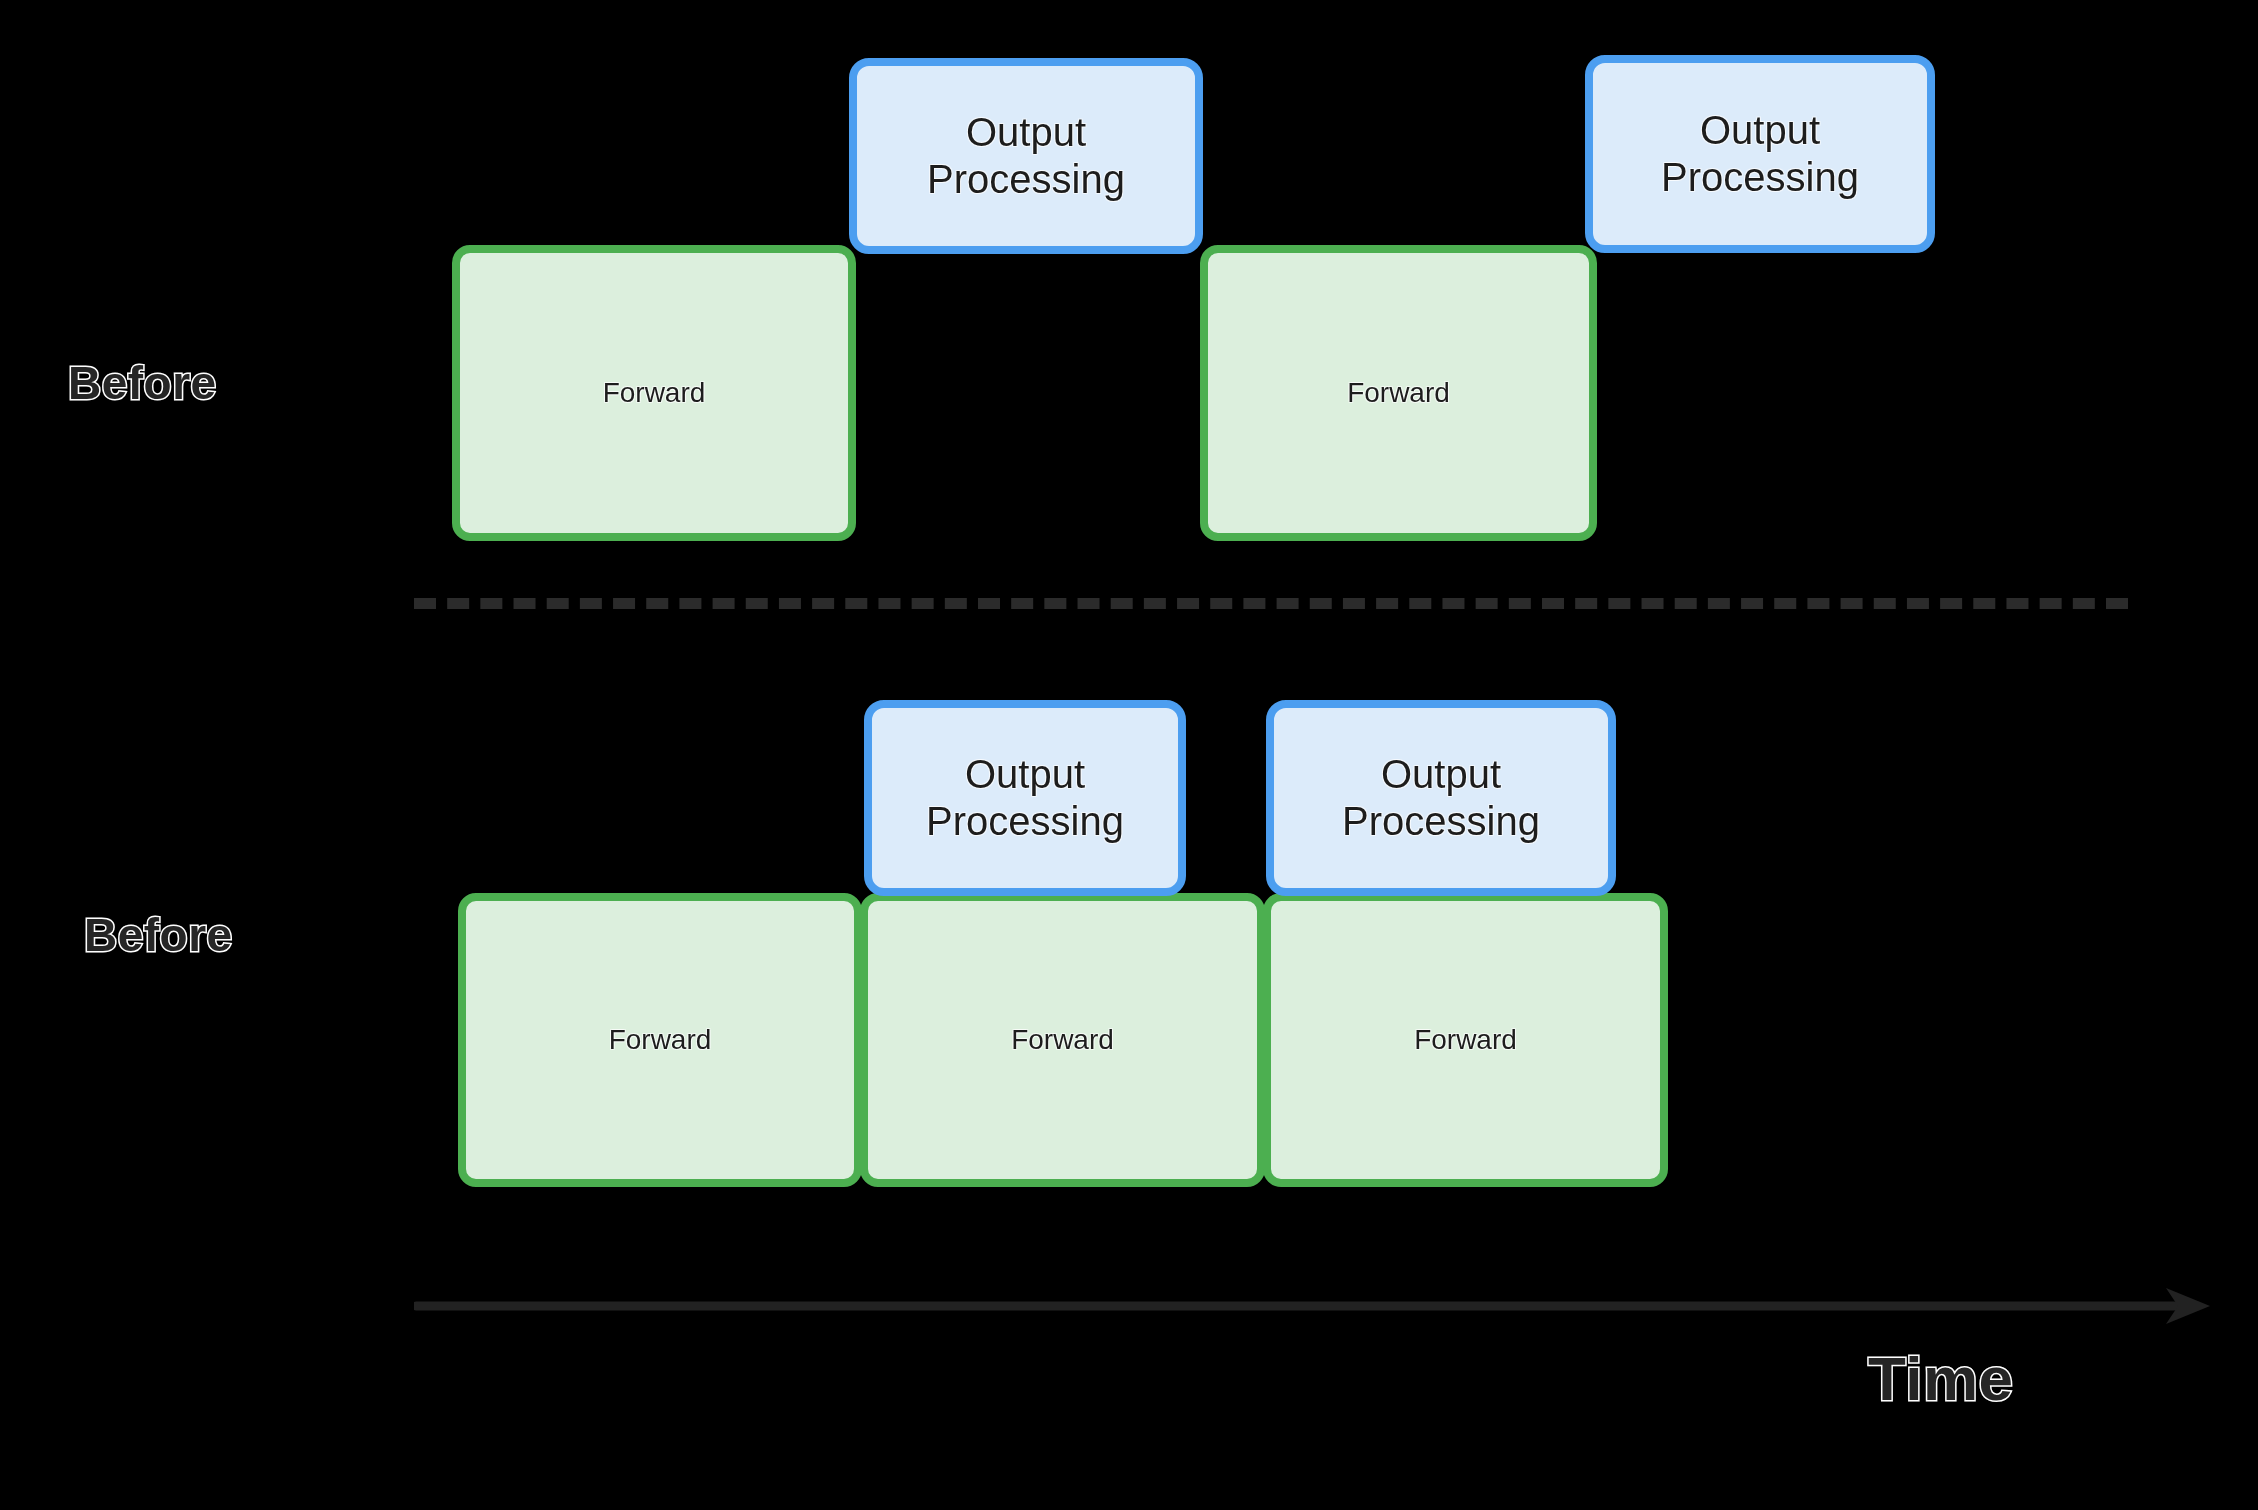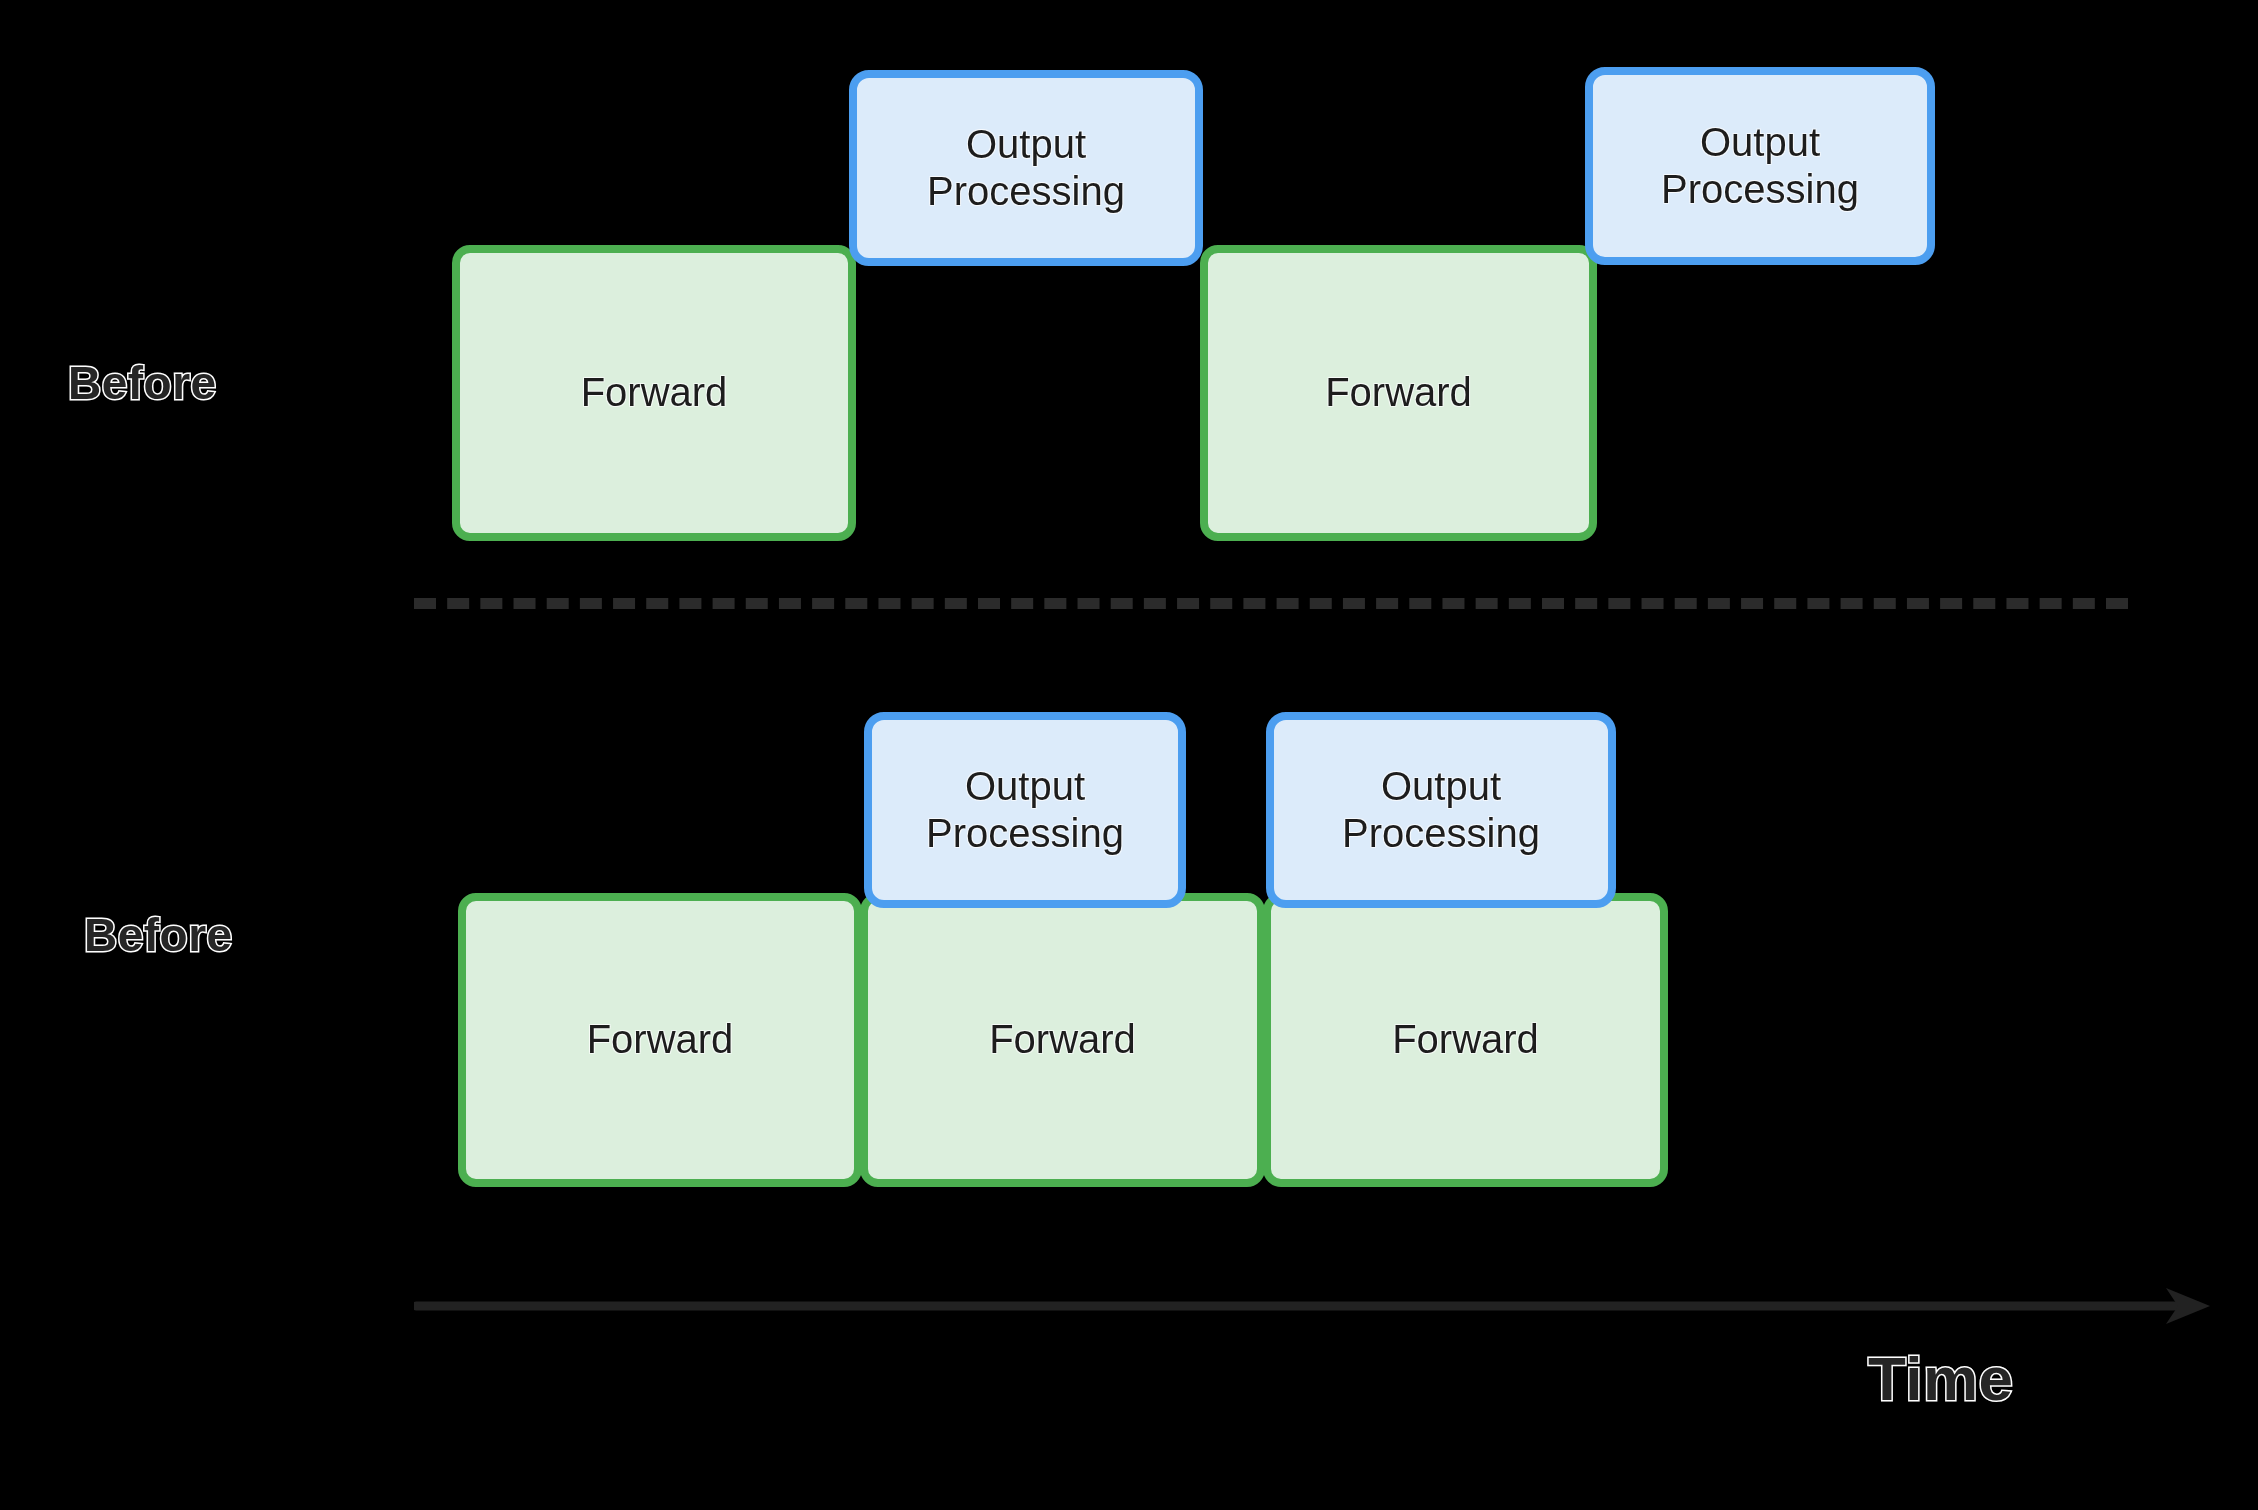--- a/index.html
+++ b/index.html
@@ -53,28 +53,27 @@
     color: #1d1d1d;
     text-shadow:
        1px  1px 0 rgba(255,255,255,.55),
       -1px  1px 0 rgba(255,255,255,.55),
        1px -1px 0 rgba(255,255,255,.55),
       -1px -1px 0 rgba(255,255,255,.55);
   }
   .block-forward {
     background: #dcefdd;
     border: 8px solid #4caf50;
-    font-size: 40px;
+    font-size: 28px;
   }
   .block-output {
     background: #dcebfa;
     border: 8px solid #4c9ef0;
     font-size: 40px;
     border-radius: 20px;
-    margin-top: 12px;
   }
   .block-output .lines { display: block; }
 
   
   #before-forward-1 { left: 452px;  top: 245px; width: 404px; height: 296px; }
   #before-output-1  { left: 849px;  top: 58px;  width: 354px; height: 196px; }
   #before-forward-2 { left: 1200px; top: 245px; width: 397px; height: 296px; }
   #before-output-2  { left: 1585px; top: 55px;  width: 350px; height: 198px; }
 
   

